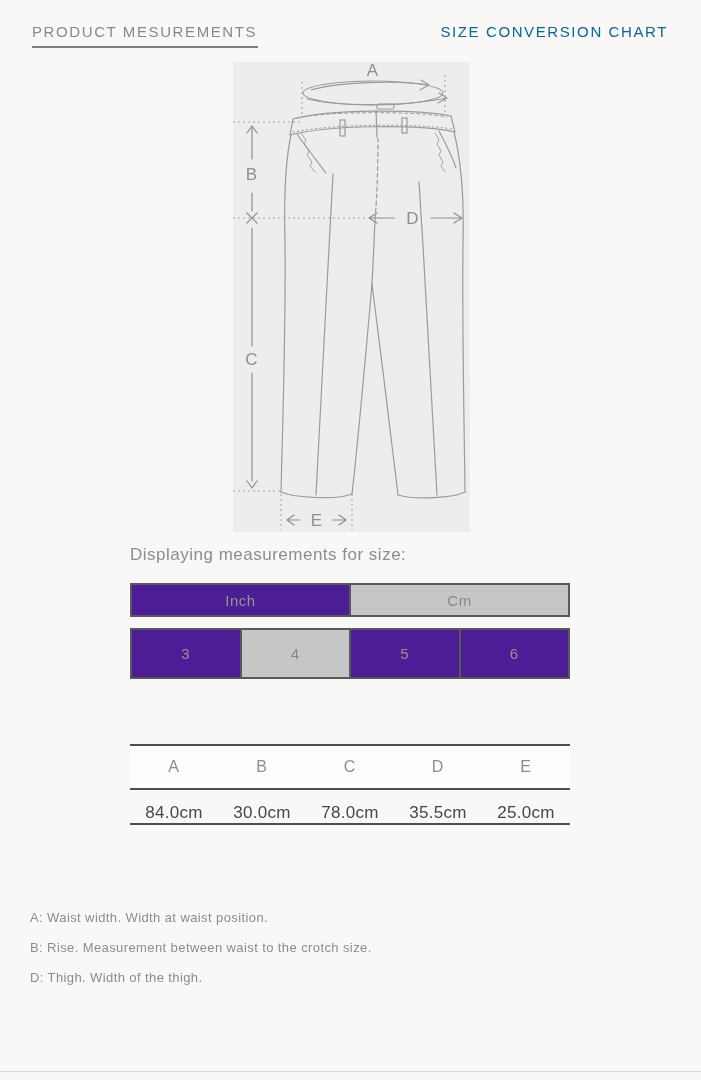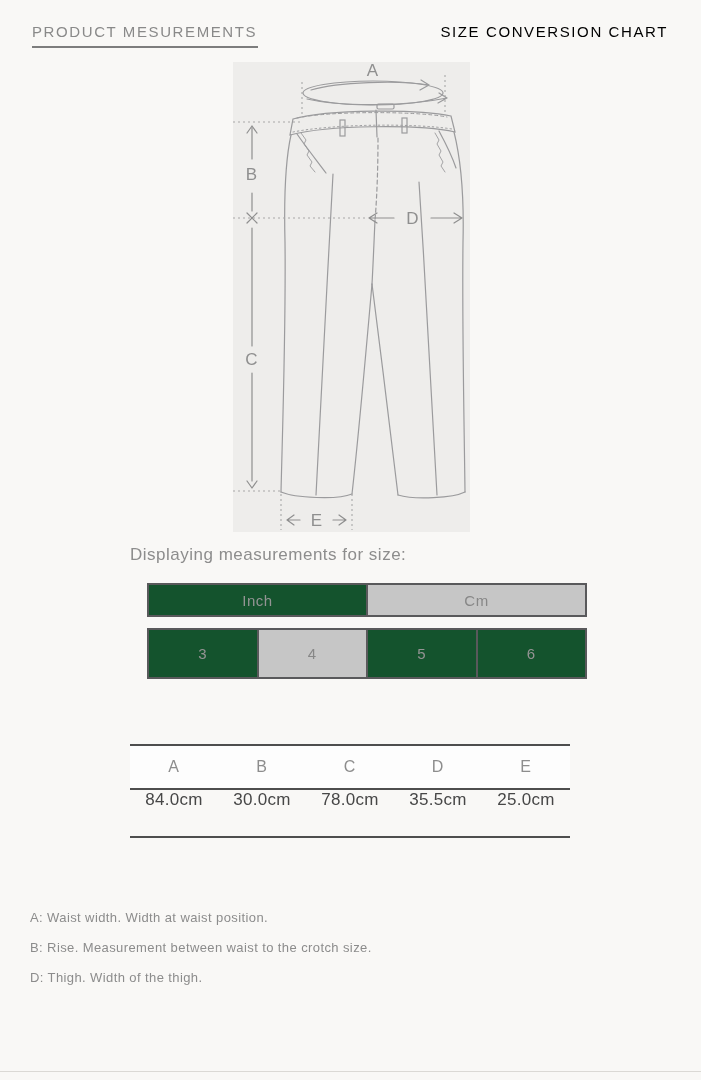--- a/index.html
+++ b/index.html
@@ -6,41 +6,41 @@
   body{
     width:701px;height:1080px;position:relative;overflow:hidden;
     background:#f9f8f6;color:#8d8d8d;
     font-family:"Liberation Sans",sans-serif;
   }
   .abs{position:absolute;}
   
   .tab{font-size:15px;letter-spacing:1.6px;white-space:nowrap;cursor:default;}
   .tab-active{left:32px;top:23px;color:#898989;}
   .tab-underline{left:32px;top:46px;width:226px;height:2px;background:#7d7d7d;}
-  .tab-inactive{right:33px;top:23px;color:#000000;}
+  .tab-inactive{right:33px;top:23px;color:#0369a1;}
   
   .diagram{left:233px;top:62px;width:237px;height:470px;background:#eeedeb;}
   .diagram svg{display:block;}
   .diagram text{font-family:"Liberation Sans",sans-serif;font-size:17px;fill:#8f8f8f;letter-spacing:1px;}
   
   .prompt{left:130px;top:545px;font-size:17px;letter-spacing:.5px;color:#8d8d8d;}
   .selector{left:130px;width:440px;display:flex;box-sizing:border-box;
-    border:2px solid #59595b;background:#14532d;margin-left:17px;}
+    border:2px solid #59595b;background:#4c1d95;}
   .unit-row{top:583px;height:34px;}
   .size-row{top:628px;height:51px;}
   .cell{flex:1;display:flex;align-items:center;justify-content:center;
     font-size:15px;letter-spacing:.5px;color:#949494;cursor:pointer;}
   .cell + .cell{border-left:2px solid #59595b;}
   .sel{background:#c6c6c6;color:#878787;}
   
   .mtable{left:130px;top:744px;width:440px;}
   .rule{height:2px;background:#4e4e4e;}
   .thead{display:flex;height:42px;align-items:center;background:#fdfdfd;}
   .th{flex:1;text-align:center;font-size:16px;letter-spacing:1px;color:#8d8d8d;}
-  .tvals{display:flex;height:46px;align-items:flex-start;}
+  .tvals{display:flex;height:33px;align-items:flex-end;}
   .td{flex:1;text-align:center;font-size:17px;letter-spacing:.3px;color:#474747;}
   
   .legend{left:30px;top:903px;font-size:13px;line-height:30px;letter-spacing:.4px;color:#8c8c8c;}
   .bottom-line{left:0;top:1071px;width:701px;height:1px;background:#dbd9d5;}
 </style>
 </head>
 <body>
 
 <div class="abs tab tab-active">PRODUCT MESUREMENTS</div>
 <div class="abs tab-underline"></div>

